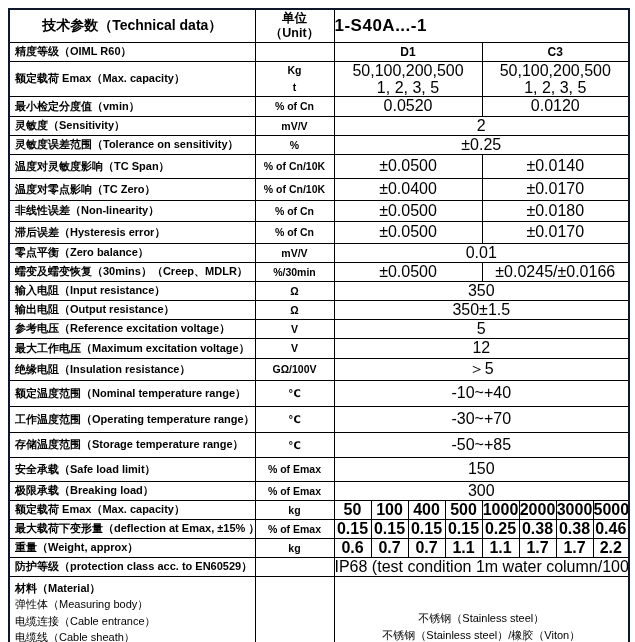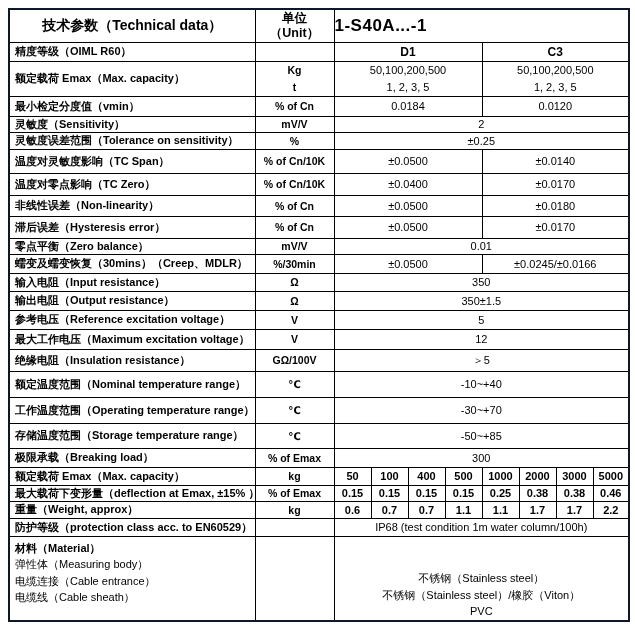--- a/index.html
+++ b/index.html
@@ -30,21 +30,21 @@
     white-space:nowrap;
   }
   td.unit{
     text-align:center;
     font-weight:bold;
     font-size:10.5px;
     white-space:nowrap;
   }
   td.val{
     text-align:center;
-    font-size:11px;
+    font-size:16px;
     white-space:nowrap;
   }
   td.valb{font-weight:bold;}
   td.hdr-param{
     text-align:center;
     font-size:14px;
     font-weight:bold;
     padding-left:0;
   }
   td.hdr-unit{
@@ -117,21 +117,21 @@
     </td>
     <td class="val" colspan="4">
       <div class="ln">50,100,200,500</div>
       <div class="ln">1, 2, 3, 5</div>
     </td>
   </tr>
 
   <tr style="height:20px">
     <td class="lbl">最小检定分度值（vmin）</td>
     <td class="unit">% of Cn</td>
-    <td class="val" colspan="4">0.0184</td>
+    <td class="val" colspan="4">0.0520</td>
     <td class="val" colspan="4">0.0120</td>
   </tr>
 
   <tr style="height:16px">
     <td class="lbl">灵敏度（Sensitivity）</td>
     <td class="unit">mV/V</td>
     <td class="val" colspan="8">2</td>
   </tr>
 
   <tr style="height:17px">
@@ -222,20 +222,25 @@
     <td class="unit">℃</td>
     <td class="val" colspan="8">-30~+70</td>
   </tr>
 
   <tr style="height:25px">
     <td class="lbl">存储温度范围（Storage temperature range）</td>
     <td class="unit">℃</td>
     <td class="val" colspan="8">-50~+85</td>
   </tr>
 
+  <tr style="height:24px">
+    <td class="lbl">安全承载（Safe load limit）</td>
+    <td class="unit">% of Emax</td>
+    <td class="val" colspan="8">150</td>
+  </tr>
 
   <tr style="height:19px">
     <td class="lbl">极限承载（Breaking load）</td>
     <td class="unit">% of Emax</td>
     <td class="val" colspan="8">300</td>
   </tr>
 
   <tr style="height:18px">
     <td class="lbl">额定载荷 Emax（Max. capacity）</td>
     <td class="unit">kg</td>

